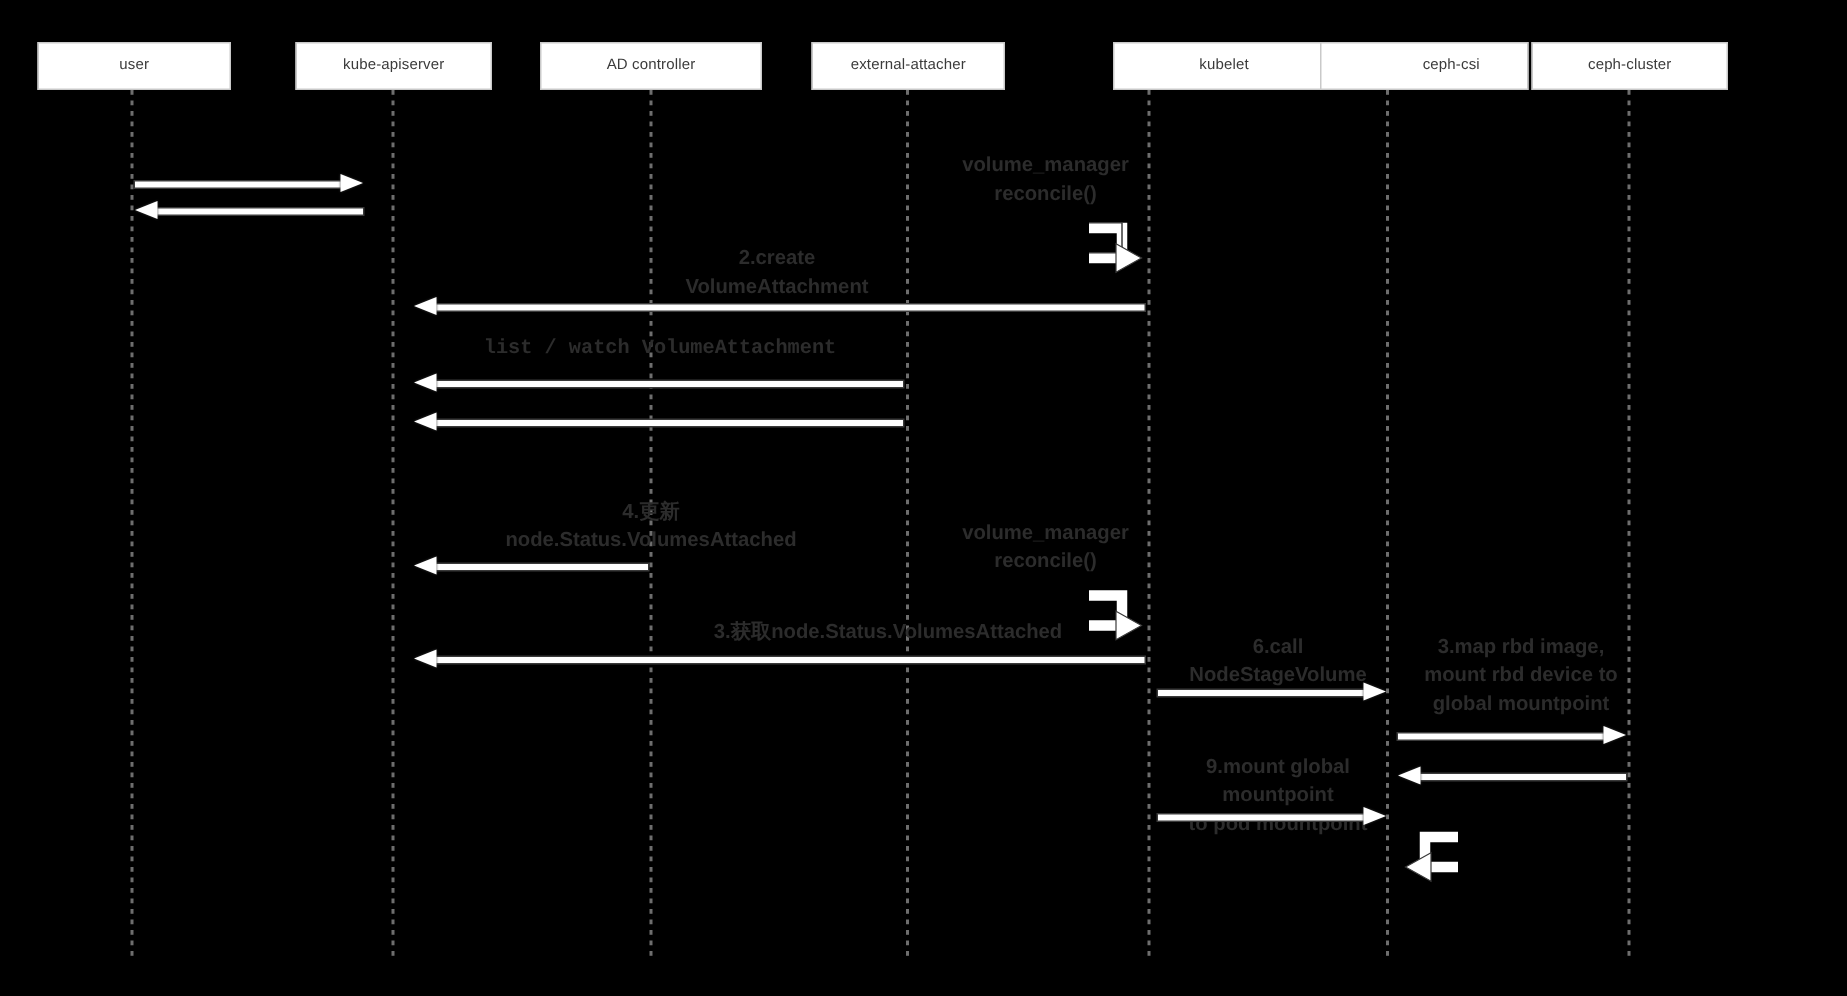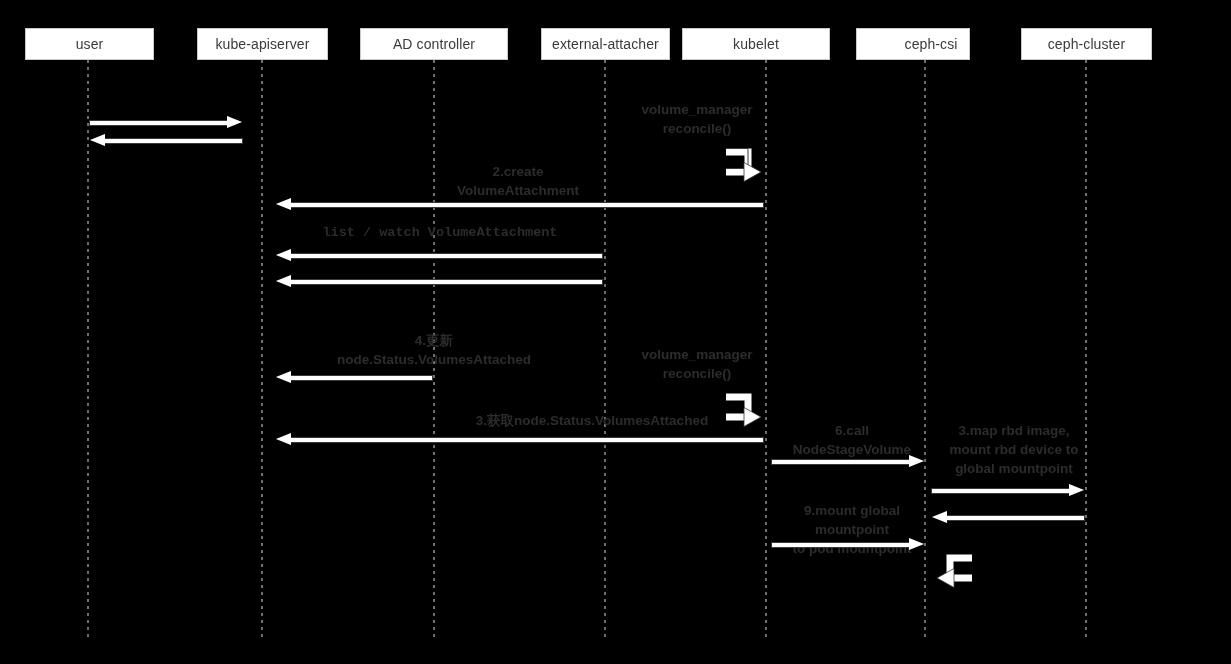--- a/index.html
+++ b/index.html
@@ -22,21 +22,21 @@
     position: absolute;
     top: 28px;
     height: 32px;
     background: #ffffff;
     border: 1px solid #c9c9c9;
     box-sizing: border-box;
     display: flex;
     align-items: center;
     justify-content: center;
     color: #3b3b3b;
-    font-size: 14px;
+    font-size: 10px;
     line-height: 1;
     letter-spacing: 0.1px;
     white-space: nowrap;
   }
   
   .lifeline {
     position: absolute;
     top: 60px;
     width: 2px;
     height: 578px;
@@ -107,24 +107,24 @@
   </div>
   <div class="participant" style="left:360px; width:148px;">
     <span>AD controller</span>
   </div>
   <div class="participant" style="left:197px; width:131px;">
     <span>kube-apiserver</span>
   </div>
   <div class="participant" style="left:541px; width:129px;">
     <span>external-attacher</span>
   </div>
-  <div class="participant" style="left:682px; width:148px;">
+  <div class="participant" style="left:742px; width:148px;">
     <span>kubelet</span>
   </div>
-  <div class="participant" style="left:856px; width:114px;padding-left:36px;">
+  <div class="participant" style="left:880px; width:139px;padding-left:36px;">
     <span>ceph-csi</span>
   </div>
   <div class="participant" style="left:1021px; width:131px;">
     <span>ceph-cluster</span>
   </div>
 
   <div class="lifeline" style="left:87px;"></div>
   <div class="lifeline" style="left:261px;"></div>
   <div class="lifeline" style="left:433px;"></div>
   <div class="lifeline" style="left:604px;"></div>

